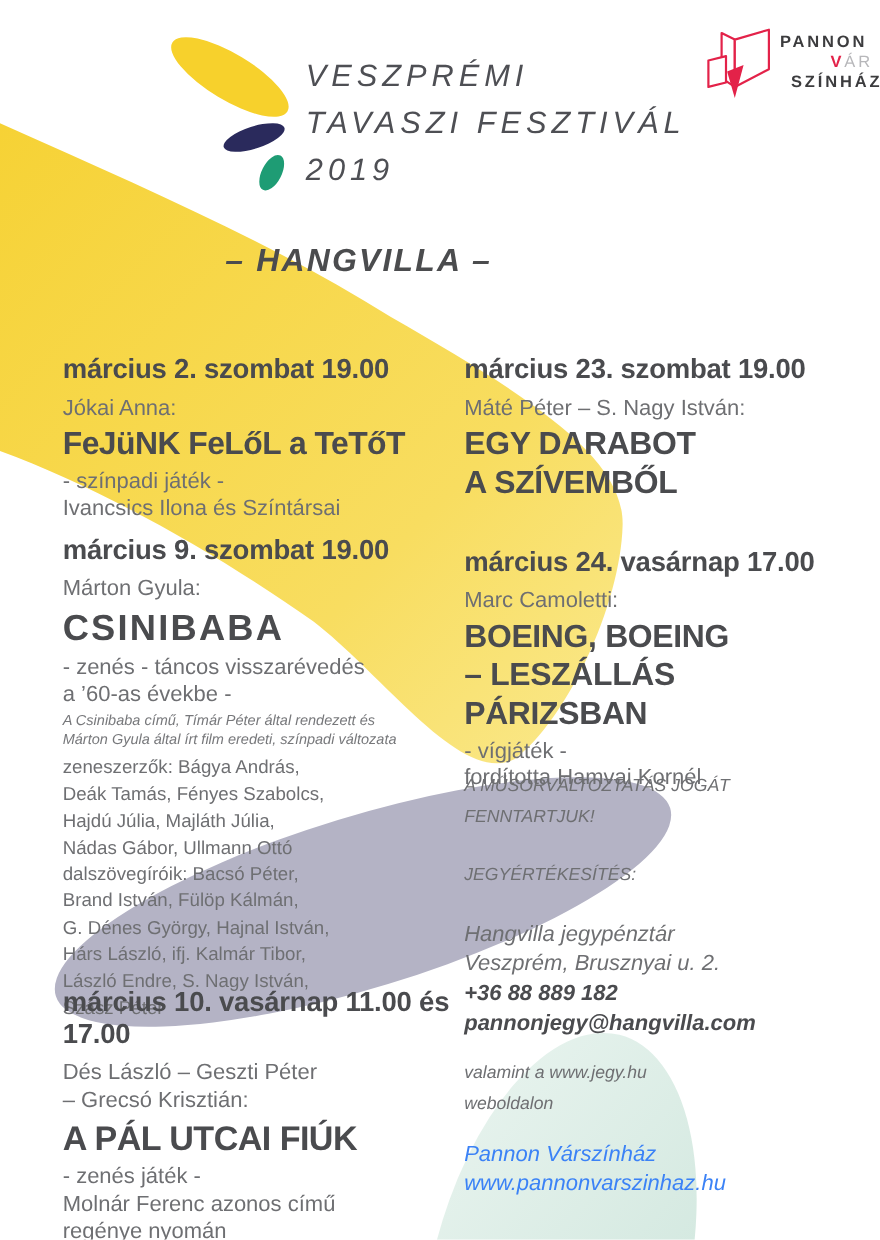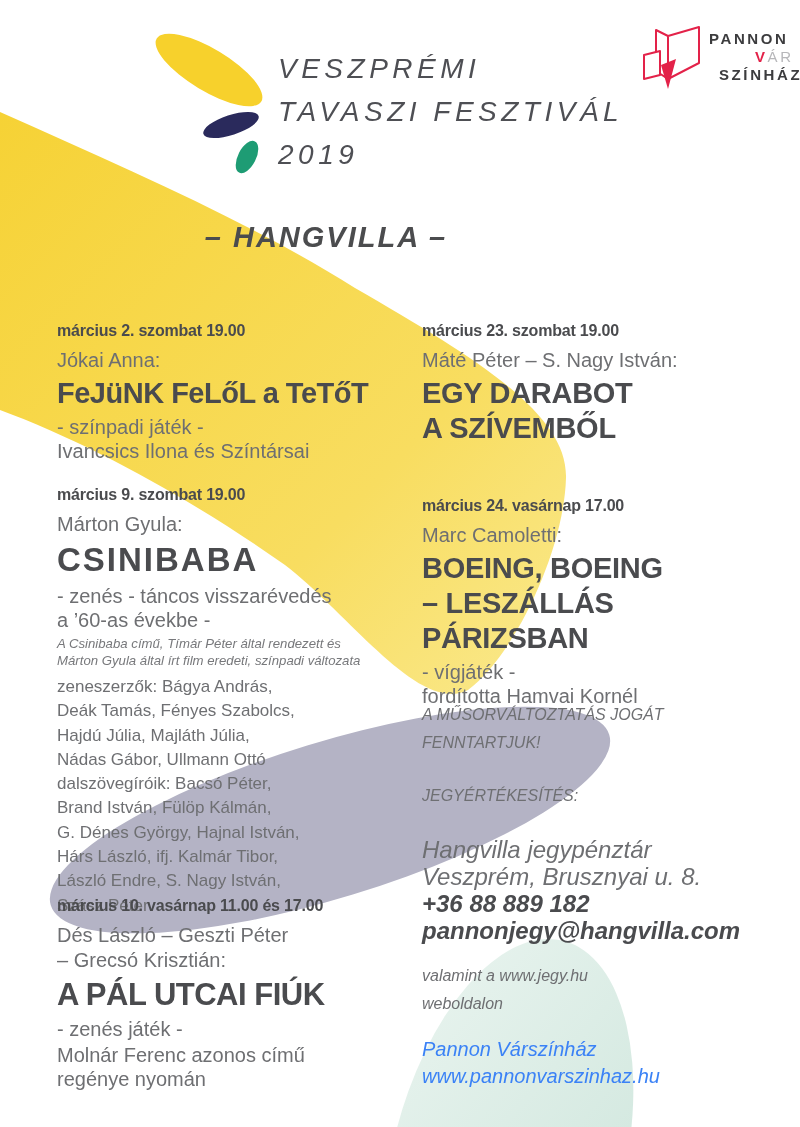--- a/index.html
+++ b/index.html
@@ -27,34 +27,34 @@
 
   .venue-heading {
     position:absolute; left:0; top:221px; width:652px; text-align:center;
     font-size:29px; font-weight:700; font-style:italic; letter-spacing:2px; color:#4B4C4E;
   }
 
   
   .block { position:absolute; }
   .col-l { left:57px; width:360px; }
   .col-r { left:422px; width:360px; }
-  .date { font-size:16px; font-weight:700; color:#4A4B4E; letter-spacing:-0.2px; margin-bottom:8px; }
+  .date { font-size:25px; font-weight:700; color:#4A4B4E; letter-spacing:-0.2px; margin-bottom:8px; }
   .byline { font-size:20px; color:#6E6F72; line-height:25px; margin-bottom:3px; white-space:pre-line; }
   .show-title { font-size:29px; font-weight:700; color:#4A4B4E; line-height:35px; letter-spacing:-0.5px; margin-bottom:4px; white-space:pre-line; }
   .show-title.xl { font-size:33px; line-height:40px; letter-spacing:2px; }
   .show-title.t3 { font-size:31px; line-height:37px; }
   .show-title.r { font-size:29px; line-height:35px; letter-spacing:-0.3px; }
   .sub { font-size:20px; color:#6E6F72; line-height:24px; white-space:pre-line; }
   .note { font-size:13.2px; font-style:italic; color:#77787B; line-height:16.5px; margin-top:4px; white-space:pre-line; }
   .credits { font-size:17px; color:#6E6F72; line-height:24.3px; margin-top:6px; white-space:pre-line; }
 
   
   .info-italic { font-size:16px; font-style:italic; color:#6E6F72; line-height:28px; white-space:pre-line; }
   .info-bold   { font-size:20px; font-style:italic; font-weight:400; color:#3b82f6; line-height:27px; white-space:pre-line; }
-  .bo-line { font-size:24px; font-style:italic; color:#6E6F72; line-height:27px; }
+  .bo-line { font-size:20px; font-style:italic; color:#6E6F72; line-height:27px; }
   .bo-line.strong { font-weight:700; color:#4A4B4E; }
 </style>
 </head>
 <body>
 
 <div class="page">
 
   <svg class="bg-svg" viewBox="0 0 800 1127" xmlns="http://www.w3.org/2000/svg">
     <defs>
       <linearGradient id="yellowGrad" x1="0" y1="0" x2="1" y2="1">
@@ -163,21 +163,21 @@
     <div class="info-italic">A MŰSORVÁLTOZTATÁS JOGÁT
 FENNTARTJUK!</div>
   </div>
 
   <div class="block col-r" style="top:782px">
     <div class="info-italic">JEGYÉRTÉKESÍTÉS:</div>
   </div>
 
   <div class="block col-r" style="top:836px">
     <div class="bo-line">Hangvilla jegypénztár</div>
-    <div class="bo-line">Veszprém, Brusznyai u. 8.</div>
+    <div class="bo-line">Veszprém, Brusznyai u. 2.</div>
     <div class="bo-line strong">+36 88 889 182</div>
     <div class="bo-line strong">pannonjegy@hangvilla.com</div>
   </div>
 
   <div class="block col-r" style="top:962px">
     <div class="info-italic">valamint a www.jegy.hu
 weboldalon</div>
   </div>
 
   <div class="block col-r" style="top:1036px">

